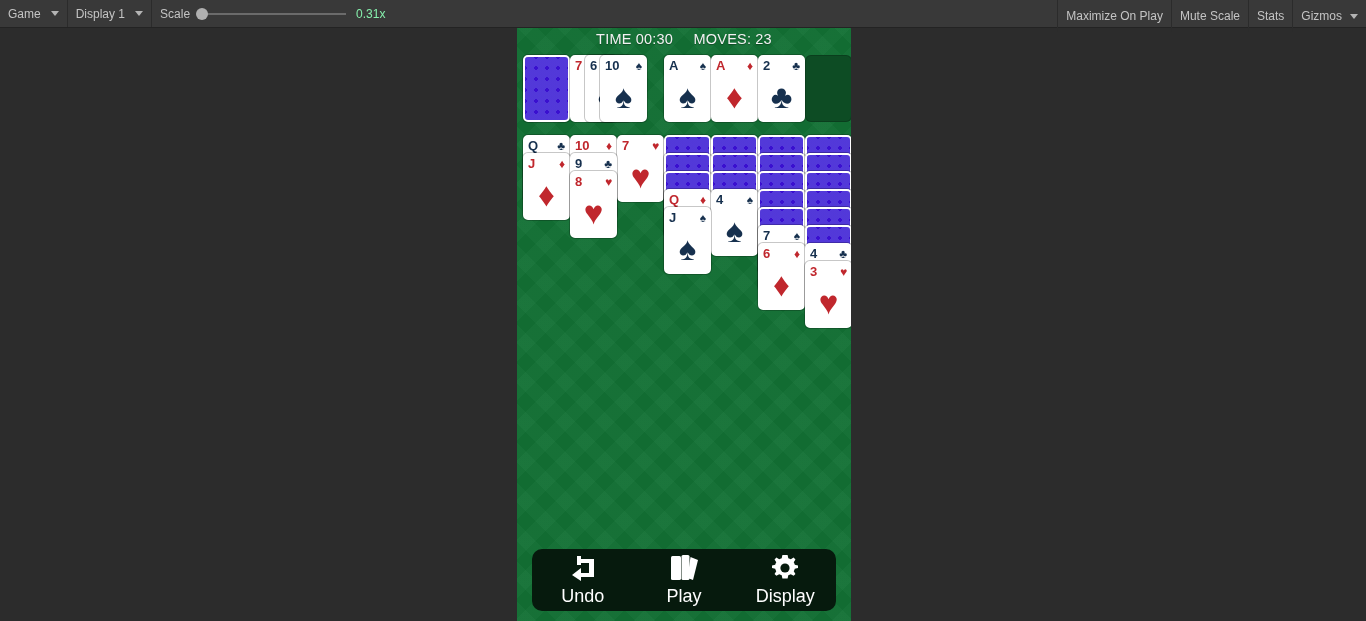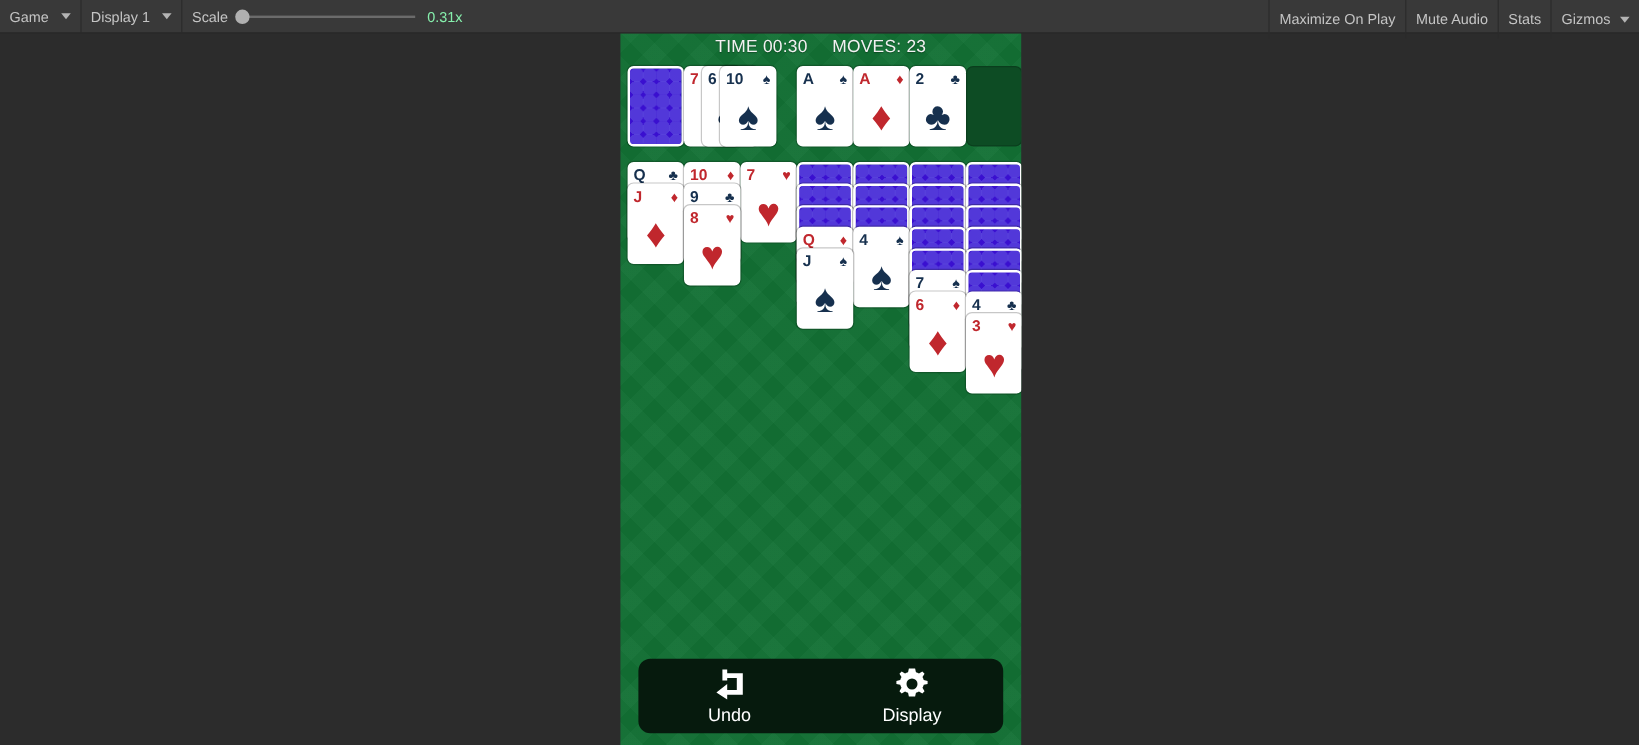--- a/index.html
+++ b/index.html
@@ -145,21 +145,21 @@
     display: flex; align-items: stretch;
   }
   .bb-btn {
     flex: 1 1 0;
     display: flex; flex-direction: column;
     align-items: center; justify-content: center;
     color: #ffffff;
     cursor: pointer;
   }
   .bb-icon { height: 30px; display: flex; align-items: center; justify-content: center; }
-  .bb-label { font-size: 15px; margin-top: 3px; }
+  .bb-label { font-size: 18px; margin-top: 3px; }
 </style>
 </head>
 <body>
 
 <div id="unity-toolbar">
   <div id="tb-left">
       <div class="tb-item">
         <span class="tb-dd-label">Game</span>
         <span class="caret"></span>
       </div>
@@ -173,21 +173,21 @@
           <span id="scale-knob"></span>
         </span>
         <span id="scale-value">0.31x</span>
       </div>
     </div>
   <div id="tb-right">
       <div class="tb-right-item">
         <span>Maximize On Play</span>
       </div>
       <div class="tb-right-item">
-        <span>Mute Audio</span>
+        <span>Mute Scale</span>
       </div>
       <div class="tb-right-item">
         <span>Stats</span>
       </div>
       <div class="tb-right-item">
         <span>Gizmos</span>
         <span class="caret" style="margin-left: 8px;"></span>
       </div>
     </div>
 </div>
@@ -360,20 +360,30 @@
         <div class="bb-icon">
           <svg width="30" height="28" viewBox="0 0 30 28">
             <path d="M10 3 L10 9 L21 9 L21 19 L13 19 L13 14 L4 21 L13 27 L13 23 L26 23 L26 5 L10 5 Z" fill="#fff"></path>
             <path d="M9 2 h4 v9 h-4 z" fill="#fff"></path>
           </svg>
         </div>
         <div class="bb-label">Undo</div>
       </div>
       <div class="bb-btn">
         <div class="bb-icon">
+          <svg width="34" height="28" viewBox="0 0 34 28">
+            <rect x="4" y="2" width="10" height="24" rx="1.5" fill="#fff"></rect>
+            <rect x="14.5" y="1" width="8" height="25" rx="1.5" fill="#fff"></rect>
+            <path d="M23.5 3 L31 6 L26 26 L20.5 24 Z" fill="#fff"></path>
+          </svg>
+        </div>
+        <div class="bb-label">Play</div>
+      </div>
+      <div class="bb-btn">
+        <div class="bb-icon">
           <svg width="28" height="28" viewBox="0 0 28 28">
             <path fill="#fff" d="M14 1 l2.6 0 0.7 3.2 a9.6 9.6 0 0 1 2.5 1.05 l2.8-1.7 1.85 1.85 -1.7 2.8 a9.6 9.6 0 0 1 1.05 2.5 l3.2 0.7 0 2.6 -3.2 0.7 a9.6 9.6 0 0 1 -1.05 2.5 l1.7 2.8 -1.85 1.85 -2.8-1.7 a9.6 9.6 0 0 1 -2.5 1.05 l-0.7 3.2 -2.6 0 -2.6 0 -0.7-3.2 a9.6 9.6 0 0 1 -2.5-1.05 l-2.8 1.7 -1.85-1.85 1.7-2.8 a9.6 9.6 0 0 1 -1.05-2.5 l-3.2-0.7 0-2.6 3.2-0.7 a9.6 9.6 0 0 1 1.05-2.5 l-1.7-2.8 1.85-1.85 2.8 1.7 a9.6 9.6 0 0 1 2.5-1.05 l0.7-3.2 z"></path>
             <circle cx="14" cy="14" r="4.6" fill="#061a0d"></circle>
           </svg>
         </div>
         <div class="bb-label">Display</div>
       </div>
     </div>
 </div>
 

